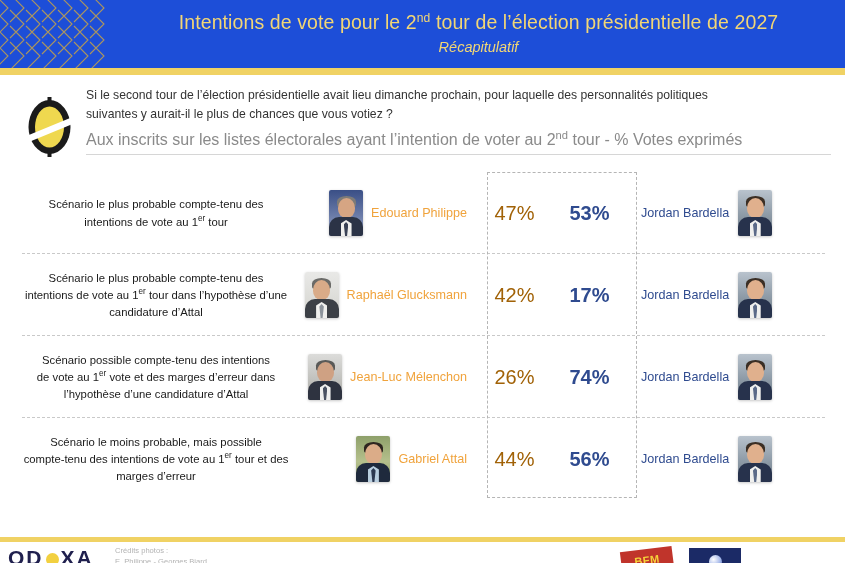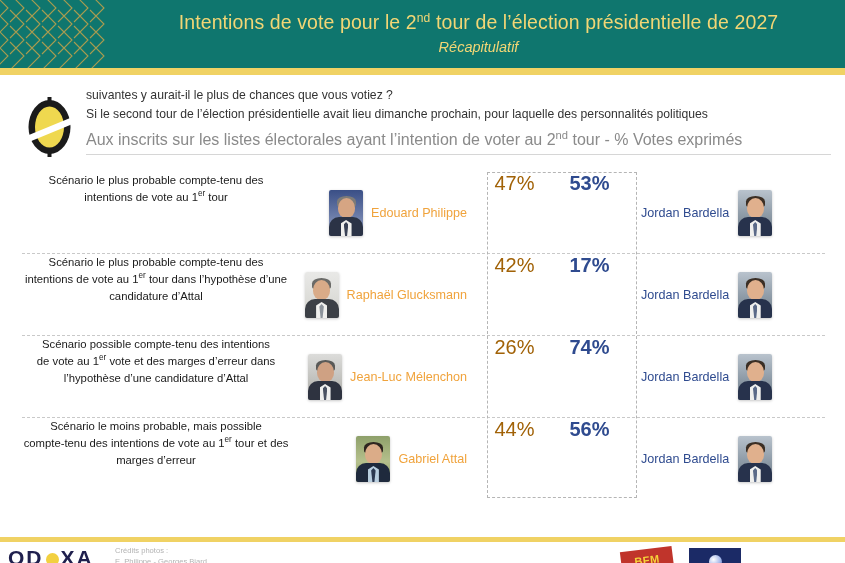--- a/index.html
+++ b/index.html
@@ -14,21 +14,21 @@
     font-family: "Liberation Sans", sans-serif;
     position: relative;
   }
 
   
   #header {
     position: absolute;
     left: 0; top: 0;
     width: 845px;
     height: 68px;
-    background: #0f766e;
+    background: #1d4ed8;
     overflow: hidden;
   }
   #header-pattern {
     position: absolute;
     left: 0; top: 0;
     width: 112px;
     height: 68px;
     opacity: .85;
   }
   #header-title-wrap {
@@ -98,20 +98,21 @@
   
   #rows {
     position: absolute;
     left: 0; top: 172px;
     width: 845px;
   }
   .row {
     position: relative;
     height: 82px;
     display: flex;
+    align-items: center;
   }
   .row-sep {
     position: absolute;
     left: 22px;
     bottom: 0;
     width: 803px;
     height: 0;
     border-top: 1px dashed #c9c9c9;
   }
 
@@ -328,22 +329,22 @@
 <svg id="logo-mark" viewBox="0 0 55 62">
   <ellipse cx="27.5" cy="31" rx="21" ry="27" fill="#1b1b1b"></ellipse>
   <ellipse cx="27.5" cy="31" rx="14.5" ry="20.5" fill="#efd84f"></ellipse>
   <rect x="2" y="4" width="4" height="54" fill="#ffffff" transform="rotate(0 4 31)" opacity="0"></rect>
   <path d="M2 41 L53 20 L53 27 L2 48 Z" fill="#ffffff"></path>
   <rect x="25.5" y="1" width="4" height="8" fill="#1b1b1b"></rect>
   <rect x="25.5" y="53" width="4" height="8" fill="#1b1b1b"></rect>
 </svg>
 
 <div id="question-block">
+  <div class="question-line">Si le second tour de l’élection présidentielle avait lieu dimanche prochain, pour laquelle des personnalités politiques</div>
   <div class="question-line">suivantes y aurait-il le plus de chances que vous votiez ?</div>
-  <div class="question-line">Si le second tour de l’élection présidentielle avait lieu dimanche prochain, pour laquelle des personnalités politiques</div>
   <div id="question-sub">
     <span>Aux inscrits sur les listes électorales ayant l’intention de voter au 2</span><sup>nd</sup><span> tour  - % Votes exprimés</span>
   </div>
 </div>
 <div id="question-underline"></div>
 
 <div id="rows">
 
   <div class="row">
     <div class="cell-scenario">

